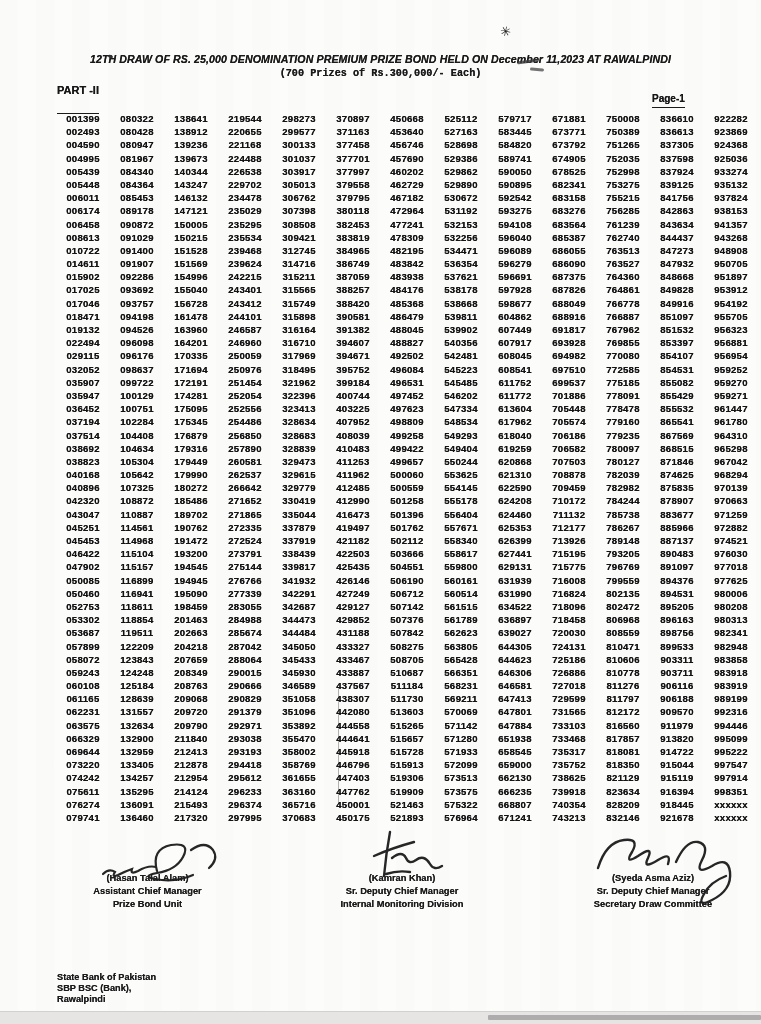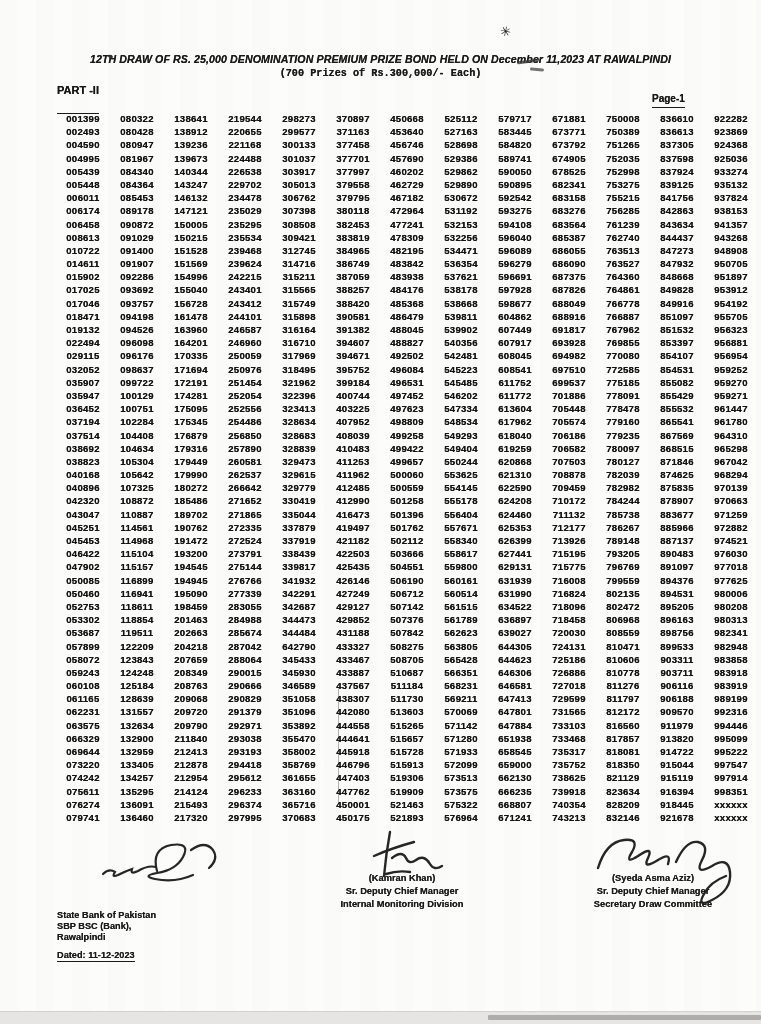--- a/index.html
+++ b/index.html
@@ -18,21 +18,21 @@
   .pageno{position:absolute;top:93px;left:652px;font-size:10px;font-weight:700;
           border-bottom:1.4px solid #1a1a1a;padding-bottom:3px;text-shadow:0 0 .4px #2a2a2a;}
   .tbl{position:absolute;top:112px;left:56px;width:702px;}
   .trow{display:grid;grid-template-columns:repeat(13,1fr);line-height:13.18px;}
   .cell{font-size:9.6px;font-weight:700;text-align:center;letter-spacing:.25px;
         color:#131313;text-shadow:0 0 .45px #333;white-space:nowrap;}
   .sigblock{position:absolute;text-align:center;}
   .sigline{font-size:9.3px;font-weight:700;line-height:13px;color:#1c1c1c;
            text-shadow:0 0 .4px #333;white-space:nowrap;}
   .sig-svg{position:absolute;}
-  .orgblock{position:absolute;top:910px;left:57px;}
+  .orgblock{position:absolute;top:972px;left:57px;}
   .orgline{font-size:9.2px;font-weight:700;line-height:11.2px;color:#1b1b1b;
            text-shadow:0 0 .4px #333;}
   .orgline.dated{border-bottom:1.5px solid #1b1b1b;display:inline-block;padding-bottom:.5px;}
   .crease{position:absolute;left:338px;top:688px;width:1px;height:116px;
           background:rgba(40,40,40,.35);}
   .ink-star{position:absolute;left:500px;top:24px;font-size:13px;color:#222;
             transform:rotate(12deg);}
   .smudge1{position:absolute;left:517px;top:60px;width:22px;height:3px;background:#3a3a3a;
            border-radius:2px;transform:rotate(-8deg);opacity:.8;}
   .smudge2{position:absolute;left:530px;top:68px;width:14px;height:3px;background:#454545;
@@ -659,21 +659,21 @@
         <span class="cell">720030</span>
         <span class="cell">808559</span>
         <span class="cell">898756</span>
         <span class="cell">982341</span>
       </div>
       <div class="trow">
         <span class="cell">057899</span>
         <span class="cell">122209</span>
         <span class="cell">204218</span>
         <span class="cell">287042</span>
-        <span class="cell">642790</span>
+        <span class="cell">345050</span>
         <span class="cell">433327</span>
         <span class="cell">508275</span>
         <span class="cell">563805</span>
         <span class="cell">644305</span>
         <span class="cell">724131</span>
         <span class="cell">810471</span>
         <span class="cell">899533</span>
         <span class="cell">982948</span>
       </div>
       <div class="trow">
@@ -888,20 +888,25 @@
       <path d="M34,46 q12,-4 24,-2"></path>
     </g>
   </svg>
   <svg class="sig-svg" style="left:588px;top:828px;" width="160" height="78" viewBox="0 0 160 78">
     <g fill="none" stroke="#262626" stroke-width="2.4" stroke-linecap="round">
       <path d="M10,40 q8,-26 26,-28 q16,-2 8,12 q-8,13 6,4 q16,-11 10,2 q-6,12 10,2 q14,-9 10,4"></path>
       <path d="M88,34 q10,-22 22,-20 q12,3 4,18 q-8,16 10,6 q16,-10 18,6 q2,18 -18,28 q-16,8 -8,-6 q6,-12 22,-18"></path>
     </g>
   </svg>
 
+  <div class="sigblock" style="left:55px;top:872px;width:185px;">
+    <div class="sigline">(Hasan Talal Alam)</div>
+    <div class="sigline">Assistant Chief Manager</div>
+    <div class="sigline">Prize Bond Unit</div>
+  </div>
   <div class="sigblock" style="left:307px;top:872px;width:190px;">
     <div class="sigline">(Kamran Khan)</div>
     <div class="sigline">Sr. Deputy Chief Manager</div>
     <div class="sigline">Internal Monitoring Division</div>
   </div>
   <div class="sigblock" style="left:558px;top:872px;width:190px;">
     <div class="sigline">(Syeda Asma Aziz)</div>
     <div class="sigline">Sr. Deputy Chief Manager</div>
     <div class="sigline">Secretary Draw Committee</div>
   </div>

